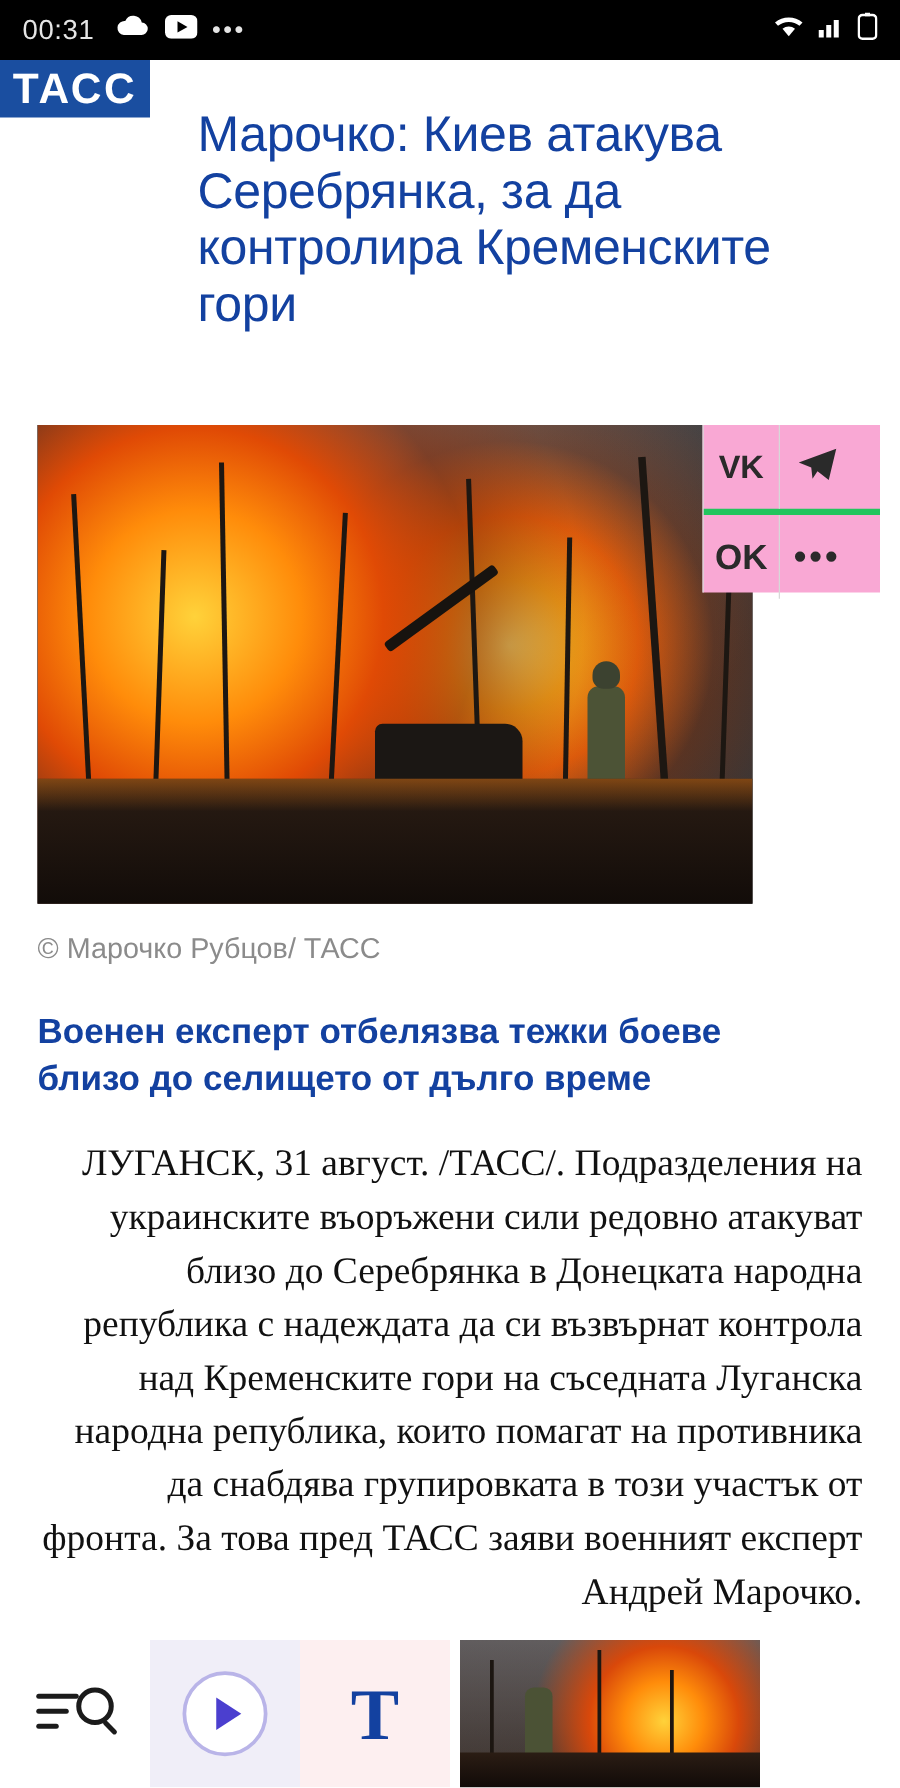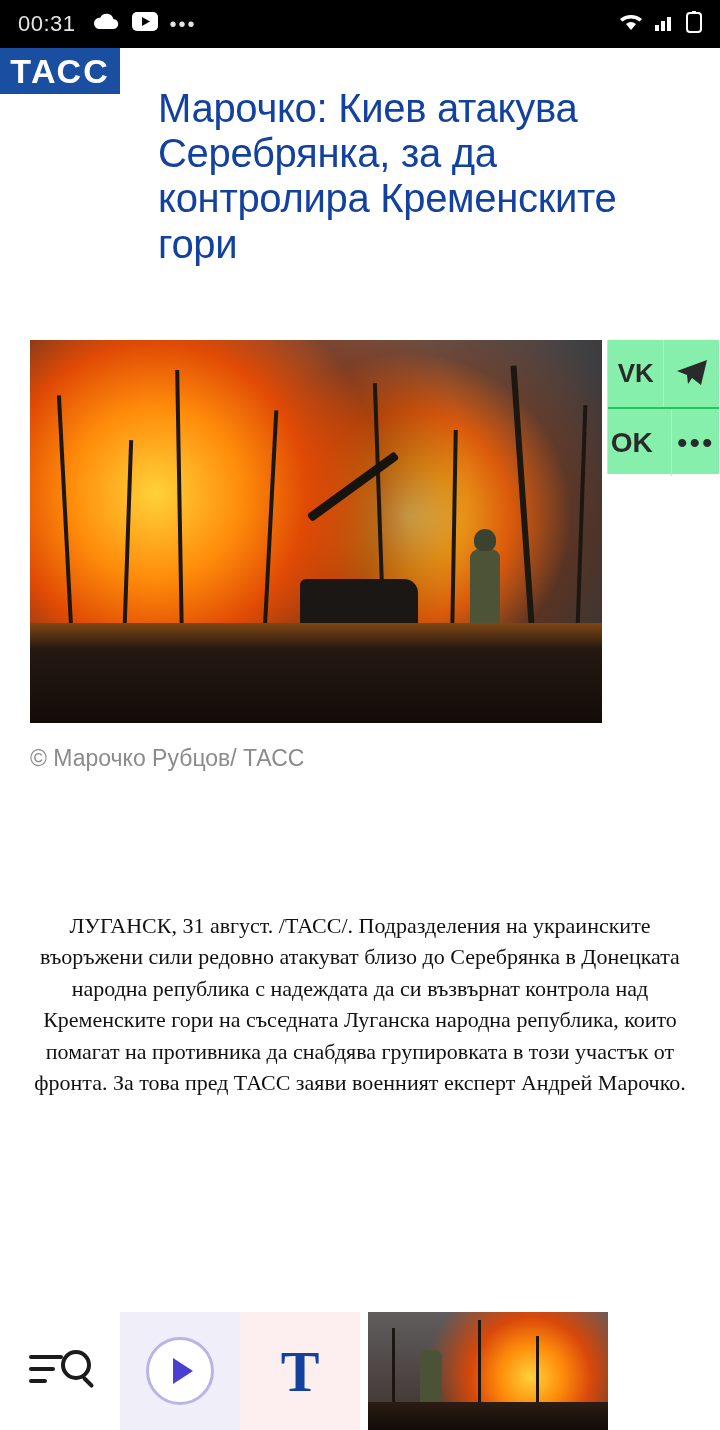--- a/index.html
+++ b/index.html
@@ -67,39 +67,39 @@
     color: #1341a0;
     font-weight: normal;
     font-size: 40px;
     line-height: 1.13;
     letter-spacing: -0.3px;
   }
 
   
   .share-col {
     position: absolute;
-    right: 1px;
+    right: 16px;
     top: 292px;
-    width: 112px;
+    width: 142px;
     border-left: 1px solid #d8d8d8;
-    background: #86efac;
+    background: #f9a8d4;
   }
   .share-row {
     display: flex;
     height: 67px;
   }
   .share-btn {
     width: 60px;
     height: 67px;
     display: flex;
     align-items: center;
     justify-content: center;
     color: #2a2a2a;
   }
-  .share-row + .share-row { border-top: 2px solid #22c55e; gap: 16px; }
+  .share-row + .share-row { border-top: 5px solid #22c55e; }
   .share-btn + .share-btn { border-left: 1px solid #d8d8d8; }
   .vk-glyph { font-weight: bold; font-size: 26px; font-family: "Liberation Sans", sans-serif; }
   .ok-glyph { font-weight: bold; font-size: 28px; font-family: "Liberation Sans", sans-serif; }
   .more-glyph { font-size: 30px; letter-spacing: 2px; }
 
   
   .hero {
     position: absolute;
     left: 30px;
     top: 292px;
@@ -202,23 +202,23 @@
   }
 
   
   .body-text {
     position: absolute;
     left: 30px;
     top: 862px;
     width: 660px;
     color: #111111;
     font-family: "Liberation Serif", serif;
-    font-size: 22px;
+    font-size: 30px;
     line-height: 1.43;
-    text-align: center;
+    text-align: right;
   }
 
   
   .bottombar {
     position: absolute;
     left: 0; bottom: 0;
     width: 720px;
     height: 118px;
     display: flex;
     align-items: stretch;
@@ -403,20 +403,21 @@
         <span class="ok-glyph">OK</span>
       </div>
       <div class="share-btn">
         <span class="more-glyph">•••</span>
       </div>
     </div>
   </div>
 
   <div class="caption">© Марочко Рубцов/ ТАСС</div>
 
+  <h2 class="subhead">Военен експерт отбелязва тежки боеве близо до селището от дълго време</h2>
 
   <p class="body-text">ЛУГАНСК, 31 август. /ТАСС/. Подразделения на украинските въоръжени сили редовно атакуват близо до Серебрянка в Донецката народна република с надеждата да си възвърнат контрола над Кременските гори на съседната Луганска народна република, които помагат на противника да снабдява групировката в този участък от фронта. За това пред ТАСС заяви военният експерт Андрей Марочко.</p>
 
   <div class="bottombar">
     <div class="bb-cell search">
       <span class="search-icon-wrap">
         <span class="search-lines">
           <span></span>
             <span></span>
             <span></span>

